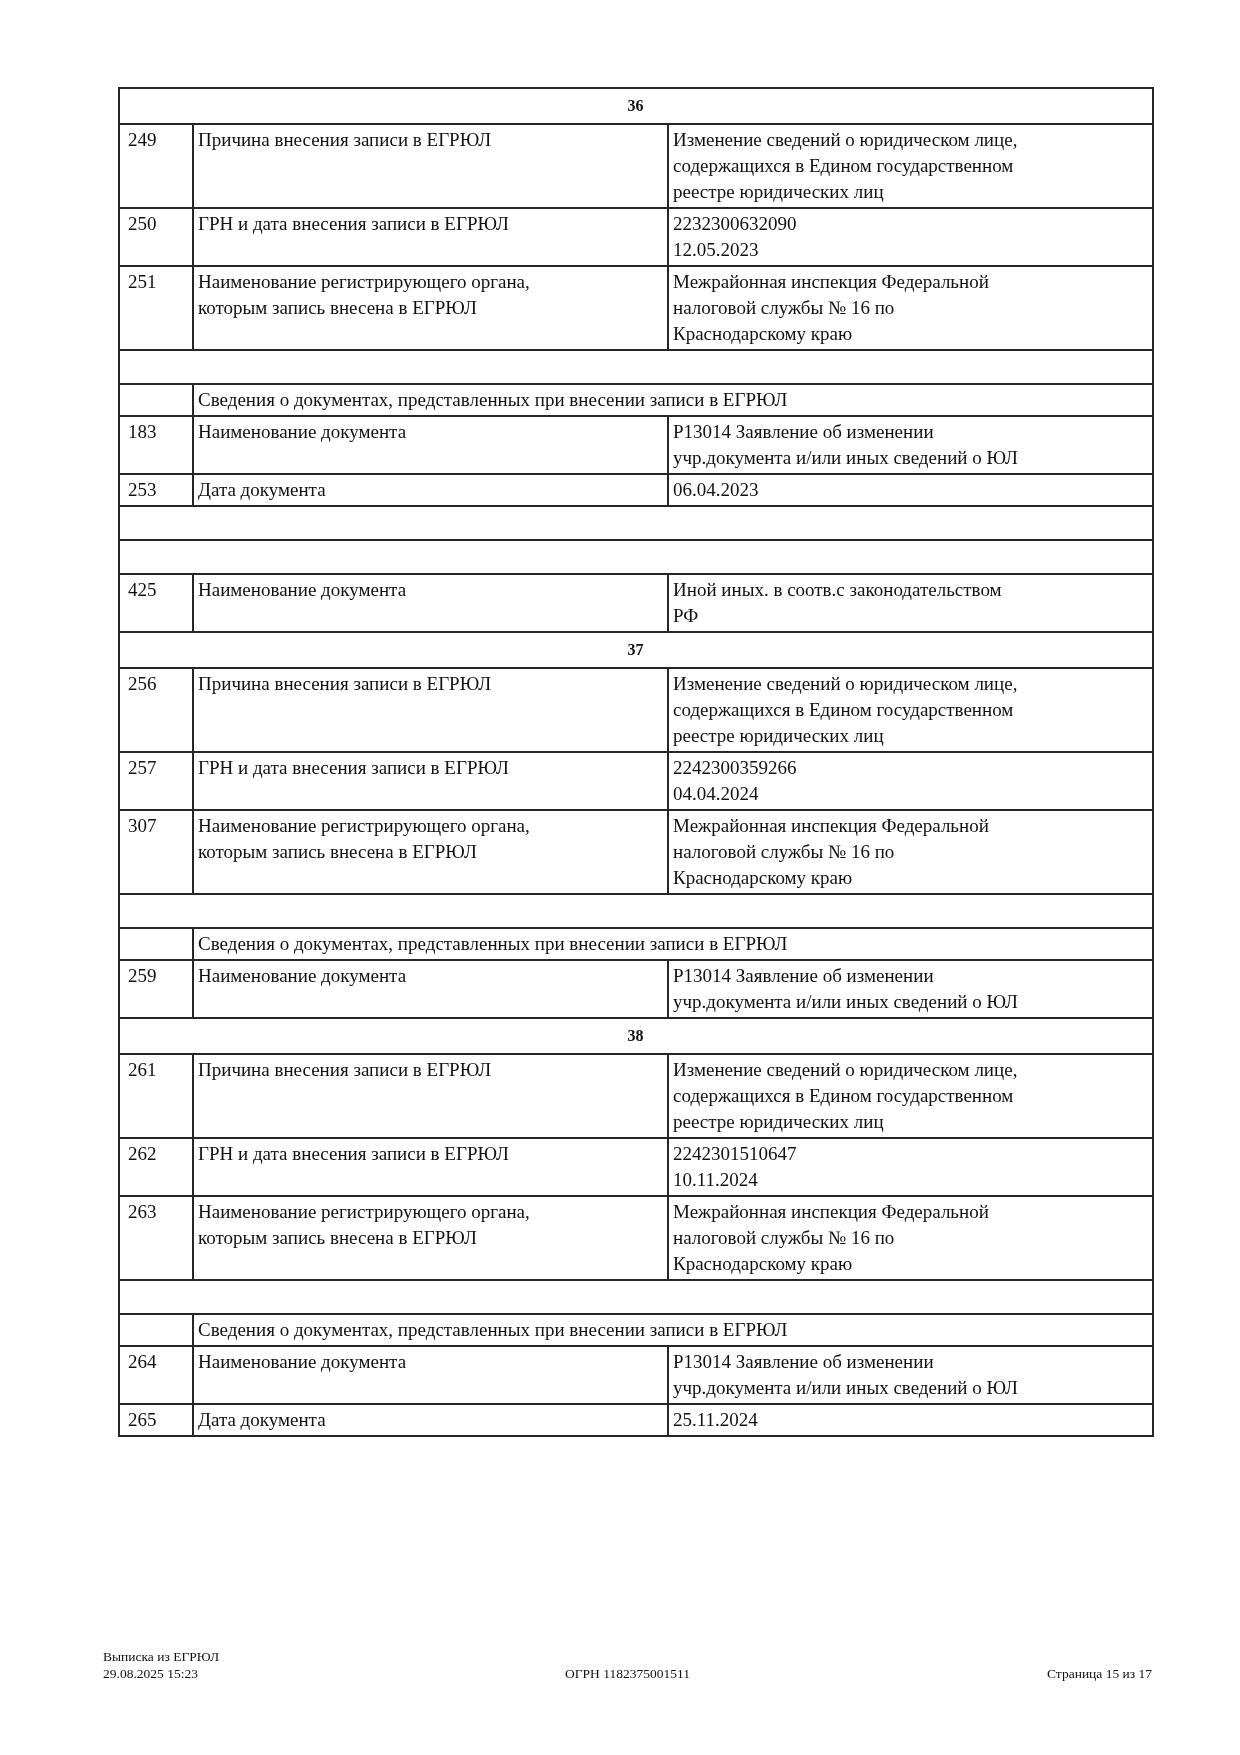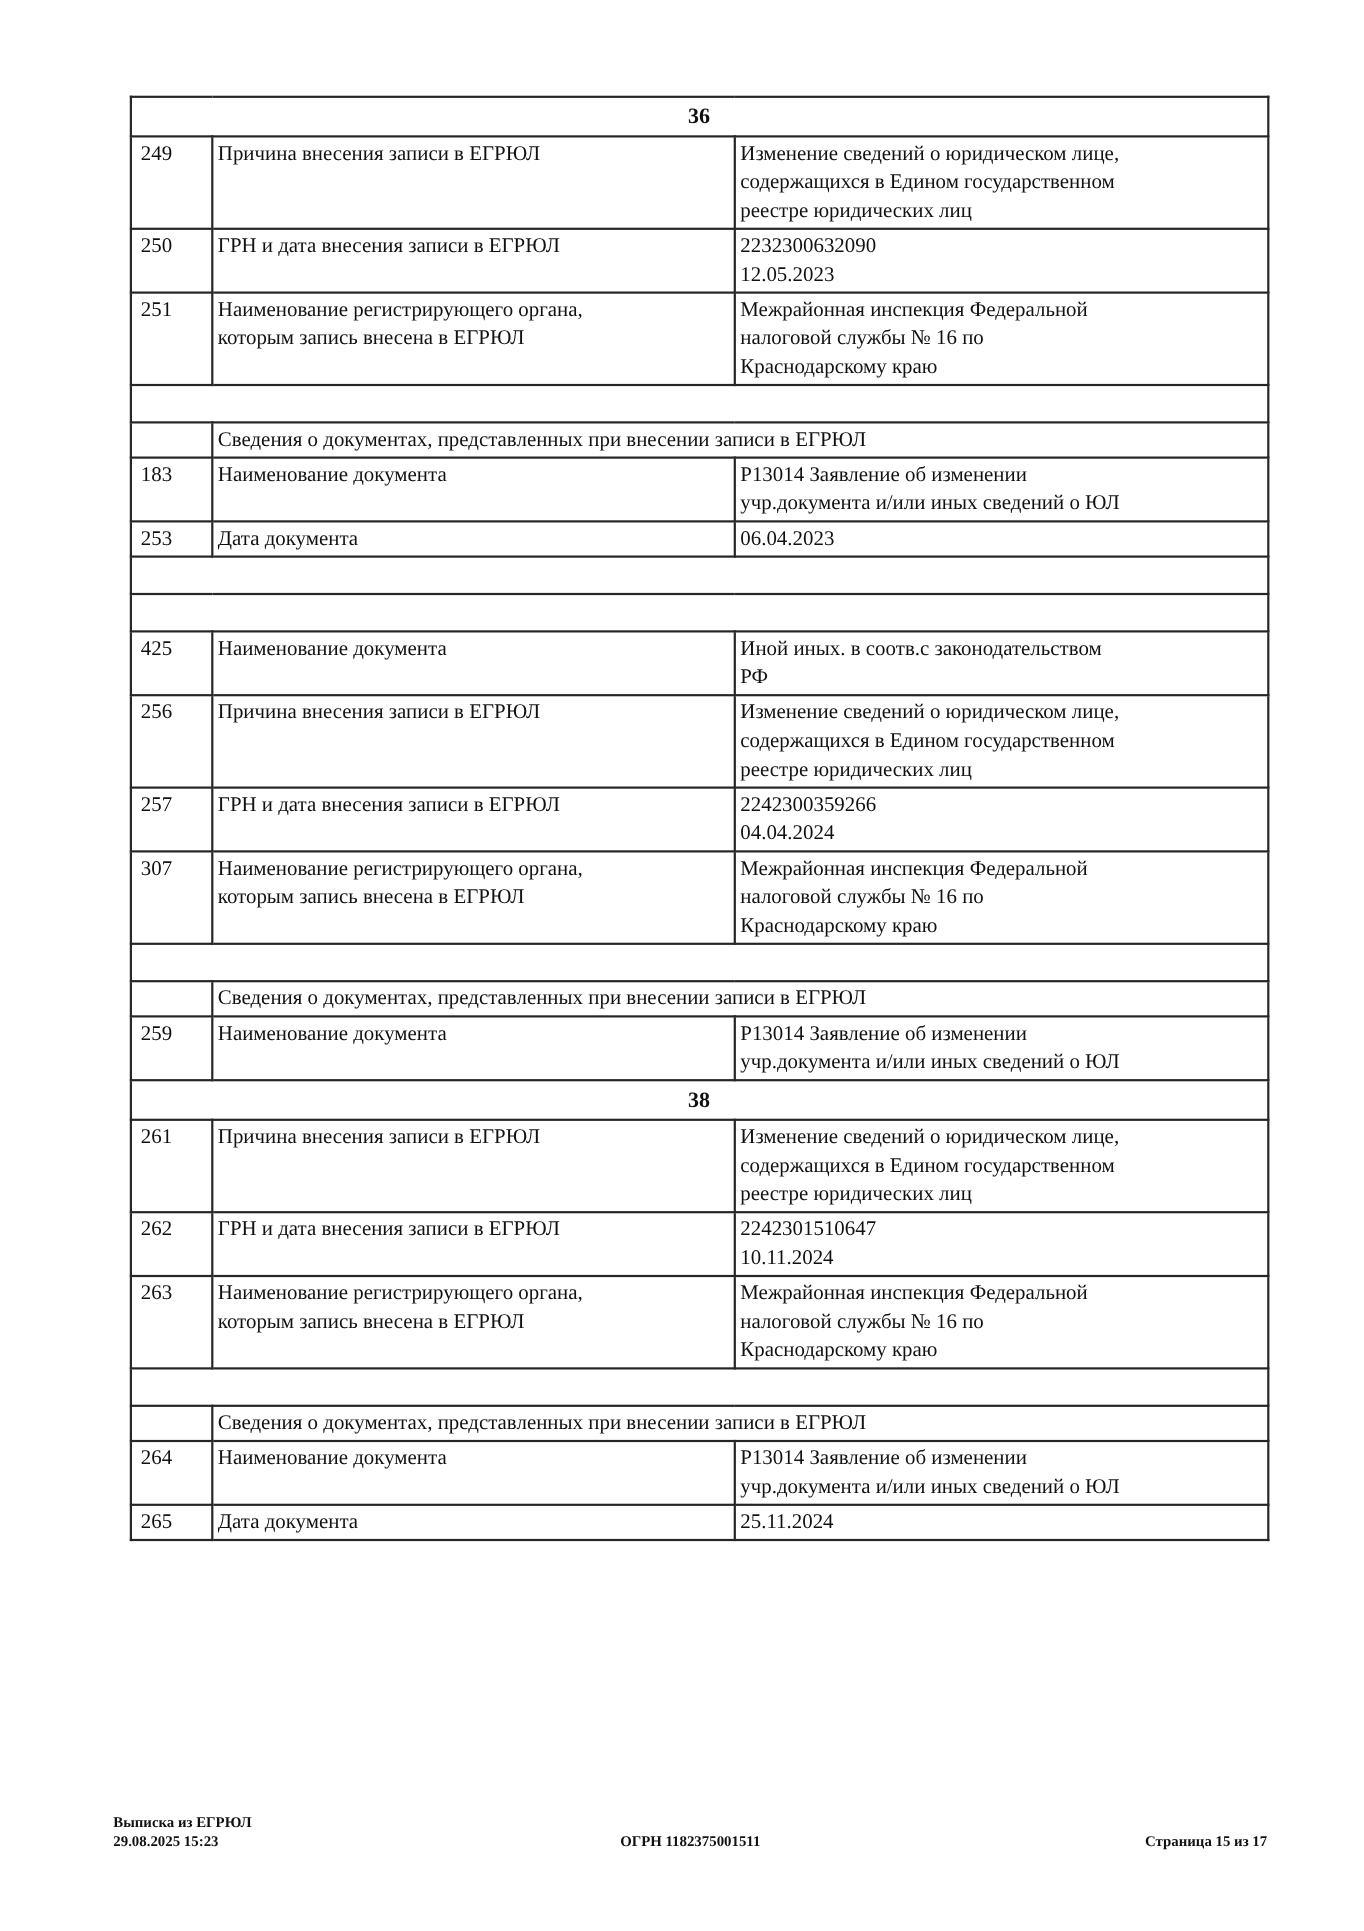--- a/index.html
+++ b/index.html
@@ -26,36 +26,35 @@
     font-size:19px;
     line-height:26px;
     padding:2px 5px 2px 4px;
     white-space:pre-line;
     overflow:hidden;
   }
   tr.r-row td.num { padding-left:8px; white-space:nowrap; }
   tr.r-section td {
     text-align:center;
     font-weight:bold;
-    font-size:20px;
+    font-size:16px;
     padding-top:4px; padding-bottom:4px;
     white-space:nowrap;
   }
   tr.r-subheader td.sub { padding-left:4px; }
   tr.r-spacer td { height:32px; padding:0; }
   .footer {
     position:absolute;
     left:103px; top:1648px;
     width:1049px;
     display:flex;
     justify-content:space-between;
     align-items:flex-end;
     font-size:13.5px;
     line-height:17px;
-    font-weight:bold;
   }
   .footer .f-left   { flex:1; text-align:left; }
   .footer .f-center { flex:1; text-align:center; }
   .footer .f-right  { flex:1; text-align:right; }
 </style>
 </head>
 <body>
 
 <div class="page">
 
@@ -113,20 +112,23 @@
         </tr>
         <tr class="r-spacer">
           <td colspan="3"></td>
         </tr>
         <tr class="r-row">
           <td class="num">425</td>
           <td>Наименование документа</td>
           <td>Иной иных. в соотв.с законодательством
 РФ</td>
         </tr>
+        <tr class="r-section">
+          <td colspan="3">37</td>
+        </tr>
         <tr class="r-row">
           <td class="num">256</td>
           <td>Причина внесения записи в ЕГРЮЛ</td>
           <td>Изменение сведений о юридическом лице,
 содержащихся в Едином государственном
 реестре юридических лиц</td>
         </tr>
         <tr class="r-row">
           <td class="num">257</td>
           <td>ГРН и дата внесения записи в ЕГРЮЛ</td>

